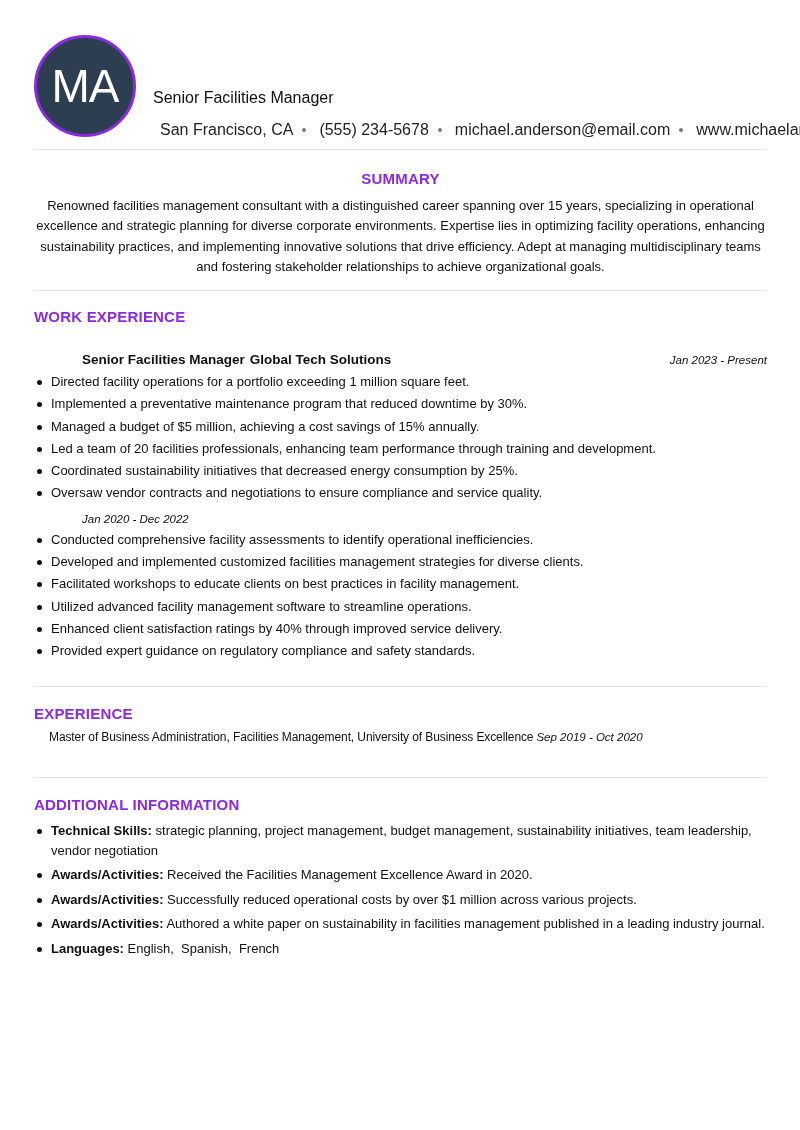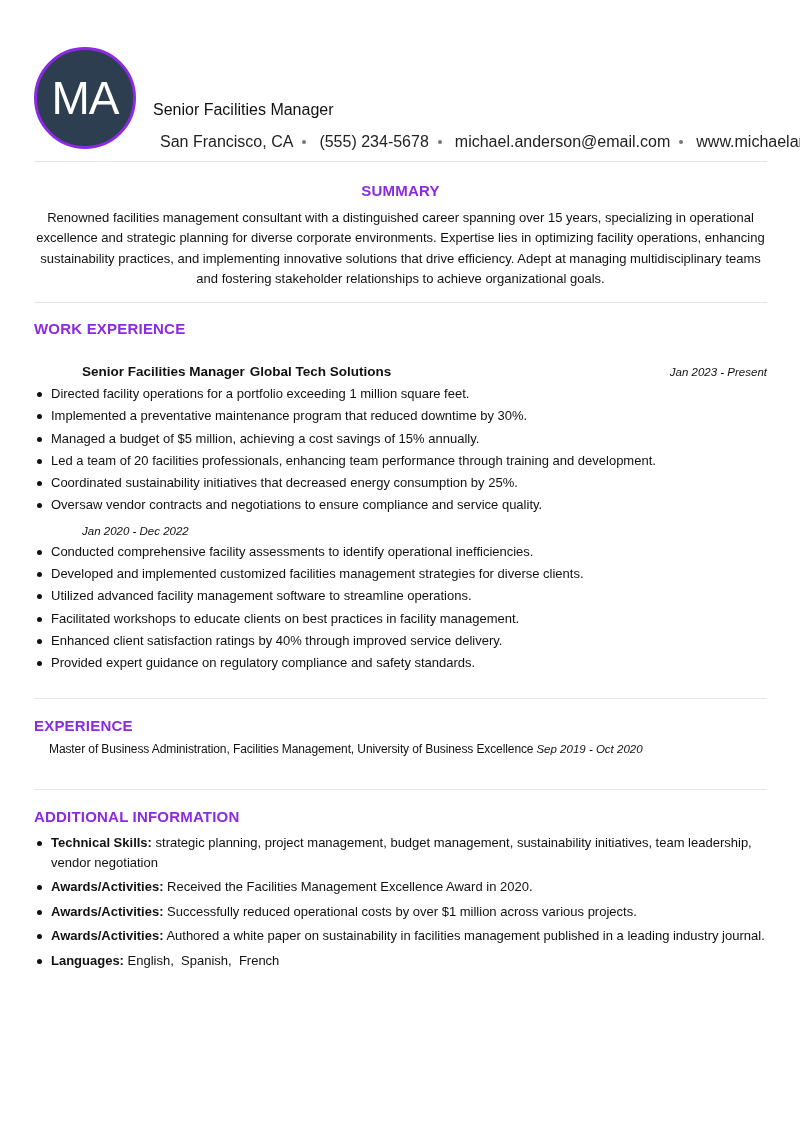--- a/index.html
+++ b/index.html
@@ -1,18 +1,18 @@
 <!DOCTYPE html>
 <html><head>
 <meta charset="utf-8">
 <style>
   * { box-sizing: border-box; margin: 0; padding: 0; }
   html, body { width: 800px; height: 1130px; background: #ffffff; }
   body { font-family: "Liberation Sans", "DejaVu Sans", sans-serif; color: #111; position: relative; }
-  .page { position: absolute; left: 34px; top: 12px; width: 733px; }
+  .page { position: absolute; left: 34px; top: 0; width: 733px; }
 
   .header { position: relative; height: 150px; border-bottom: 1px solid #e6e6e6; }
   .avatar { position: absolute; left: 0; top: 35px; width: 102px; height: 102px; border-radius: 50%;
     background: #2c3e50; border: 3px solid #8a2be2; display: flex; align-items: center; justify-content: center; }
   .avatar span { color: #fff; font-size: 46px; font-family: "Liberation Sans", sans-serif; letter-spacing: -1px; }
   .name { position: absolute; left: 119px; top: 38px; font-size: 35px; font-weight: bold; color: #8a2be2; letter-spacing: 0.3px; }
   .role { position: absolute; left: 119px; top: 89px; font-size: 16px; color: #111; }
   .contacts { position: absolute; left: 126px; top: 121px; font-size: 16px; color: #222; display: flex; white-space: nowrap; }
   .contacts .c { display: inline-flex; align-items: center; }
   .contacts .dot { display: inline-block; width: 4px; height: 4px; border-radius: 50%; background: #777; margin: 0 13px 0 9px; }
@@ -100,22 +100,22 @@
       </ul>
     </div>
 
     <div class="job">
       <div class="job-head">
         <div class="job-date">Jan 2020 - Dec 2022</div>
       </div>
       <ul class="bullets">
         <li>Conducted comprehensive facility assessments to identify operational inefficiencies.</li>
         <li>Developed and implemented customized facilities management strategies for diverse clients.</li>
+        <li>Facilitated workshops to educate clients on best practices in facility management.</li>
         <li>Utilized advanced facility management software to streamline operations.</li>
-        <li>Facilitated workshops to educate clients on best practices in facility management.</li>
         <li>Enhanced client satisfaction ratings by 40% through improved service delivery.</li>
         <li>Provided expert guidance on regulatory compliance and safety standards.</li>
       </ul>
     </div>
   </div>
 
   <div class="section edu">
     <div class="sec-title">EXPERIENCE</div>
     <div class="edu-row">
       <span class="edu-degree">Master of Business Administration, Facilities Management, University of Business Excellence</span>

